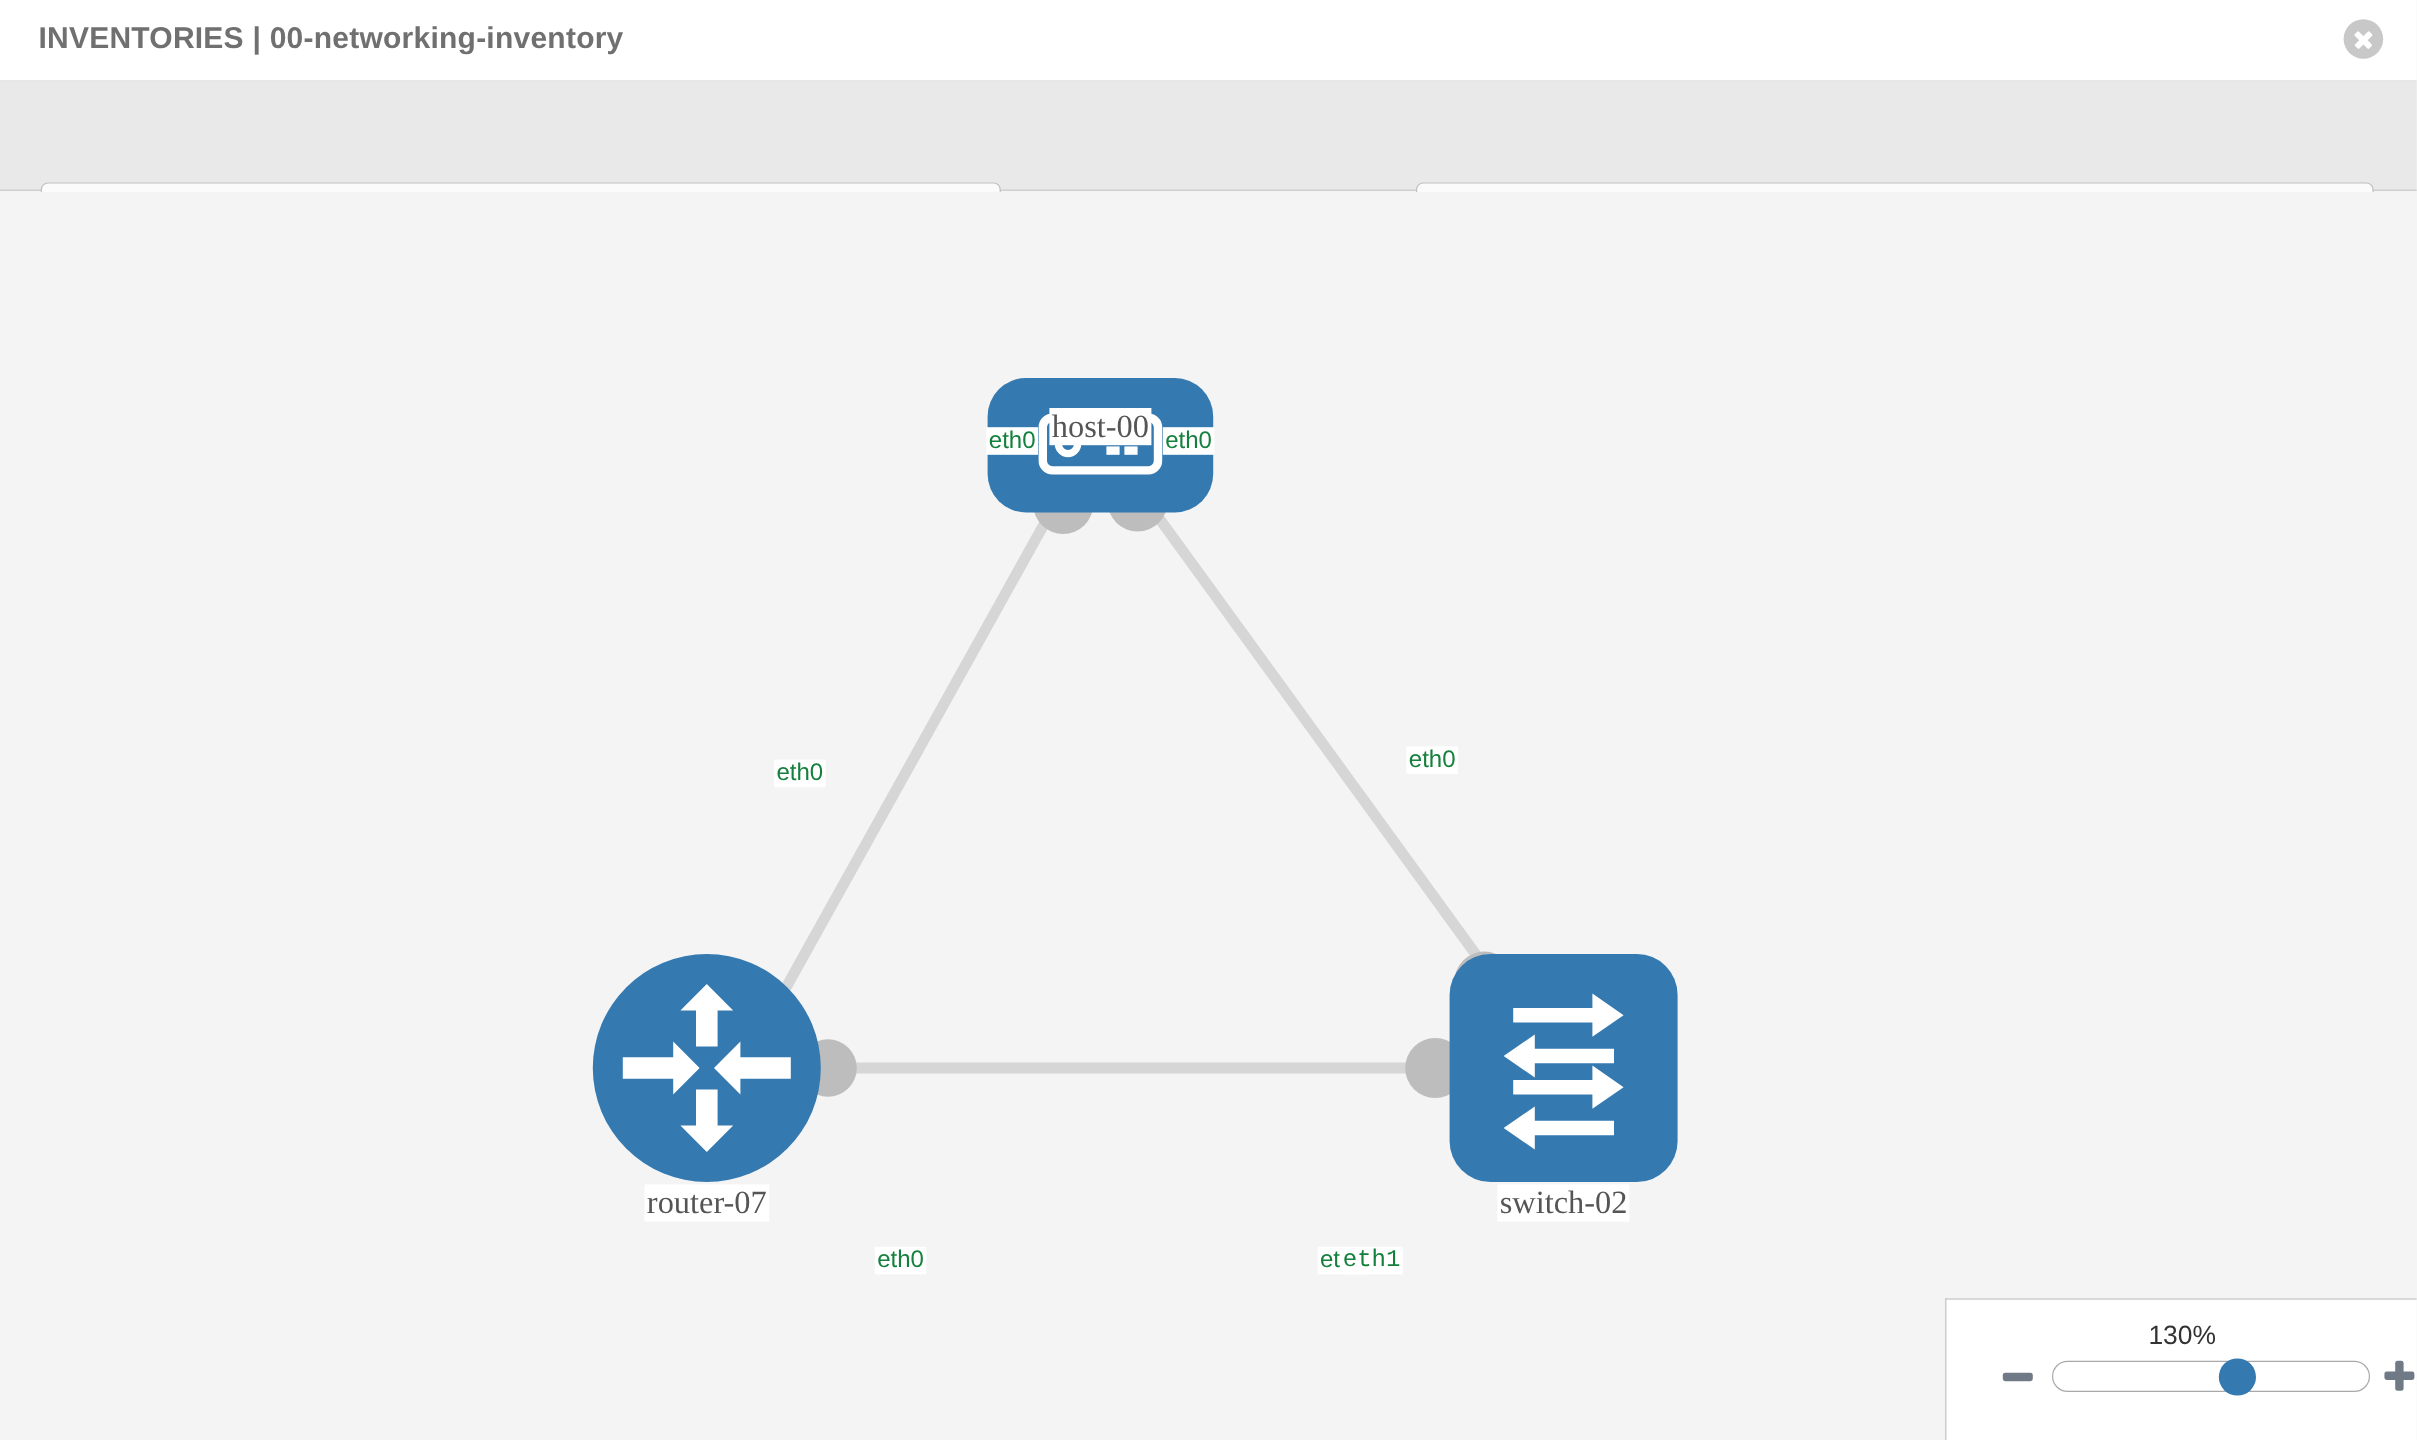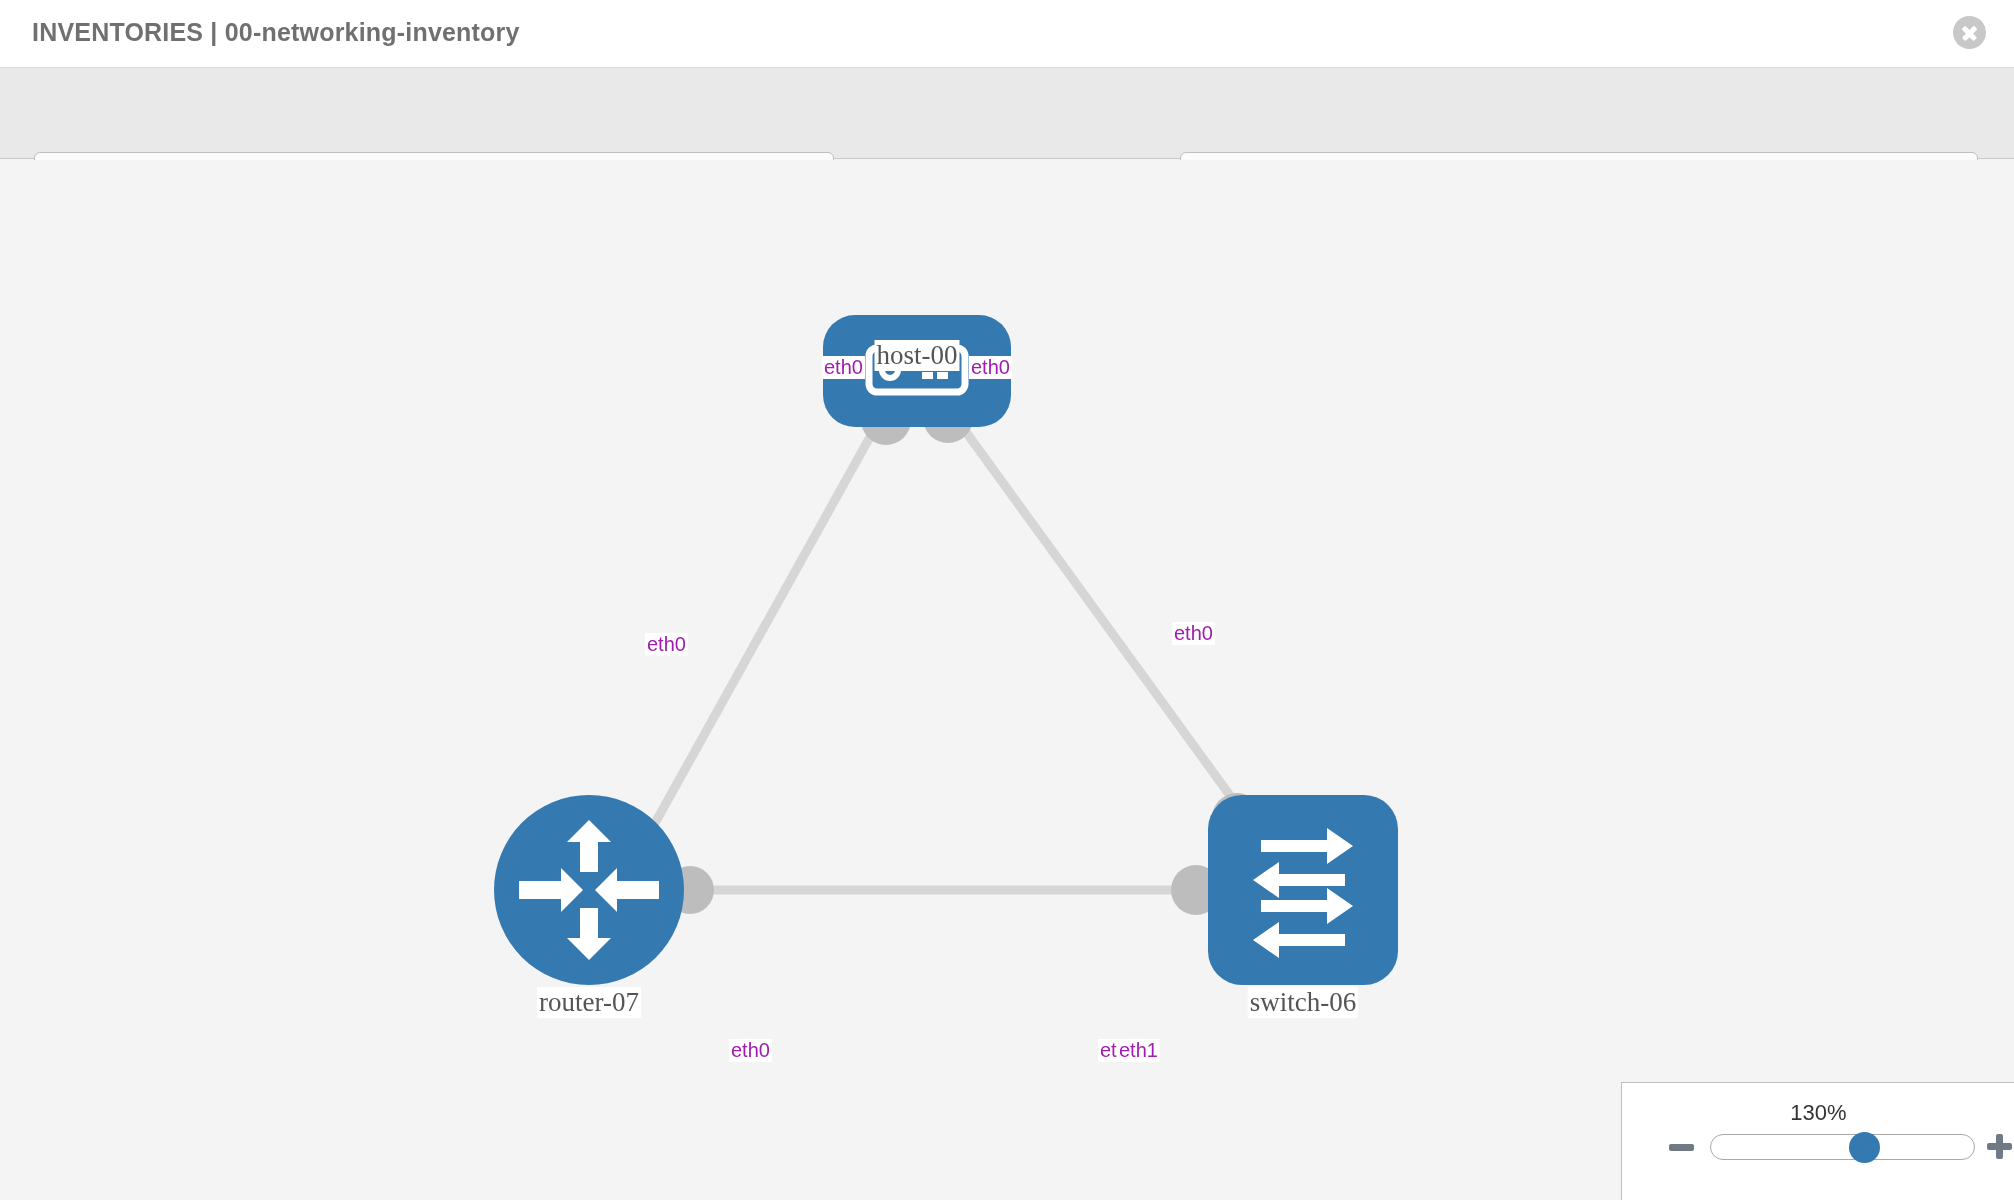--- a/index.html
+++ b/index.html
@@ -154,21 +154,21 @@
     color: #555555;
     background: #ffffff;
     white-space: nowrap;
     transform: translateX(-50%);
     padding: 0 2px;
     font-family: Liberation Serif, serif;
   }
   .iface-label {
     position: absolute;
     font-size: 20px;
-    color: #a21caf;
+    color: #15803d;
     background: #ffffff;
     white-space: nowrap;
     padding: 0 2px;
   }
 
   
   .zoom-panel {
     position: absolute;
     left: 1621px;
     top: 1082px;
@@ -335,35 +335,35 @@
 
           <path d="M42 44 L-24 44 L-24 32 L-50 50 L-24 68 L-24 56 L42 56 Z"></path>
         </g>
       </g>
     </svg>
 
     <div class="node-label" style="left:917px; top:180px;">host-00</div>
 
     <div class="node-label" style="left:589px; top:827px;">router-07</div>
 
-    <div class="node-label" style="left:1303px; top:827px;">switch-06</div>
+    <div class="node-label" style="left:1303px; top:827px;">switch-02</div>
 
     <div class="iface-label" style="left:822px; top:196px;">eth0</div>
 
     <div class="iface-label" style="left:645px; top:473px;">eth0</div>
 
     <div class="iface-label" style="left:969px; top:196px;">eth0</div>
 
     <div class="iface-label" style="left:1172px; top:462px;">eth0</div>
 
     <div class="iface-label" style="left:729px; top:879px;">eth0</div>
 
     <div class="iface-label" style="left:1098px; top:879px;">eth0</div>
 
-    <div class="iface-label" style="left:1117px; top:879px;">eth1</div>
+    <div class="iface-label" style="left:1117px; top:879px;font-family:Liberation Mono, monospace;">eth1</div>
 
   </div>
 
   <div class="zoom-panel">
     <div class="zoom-value">130%</div>
     <div class="zoom-minus"></div>
     <div class="zoom-track"></div>
     <div class="zoom-thumb"></div>
     <div class="zoom-plus">
       <span class="h"></span>

